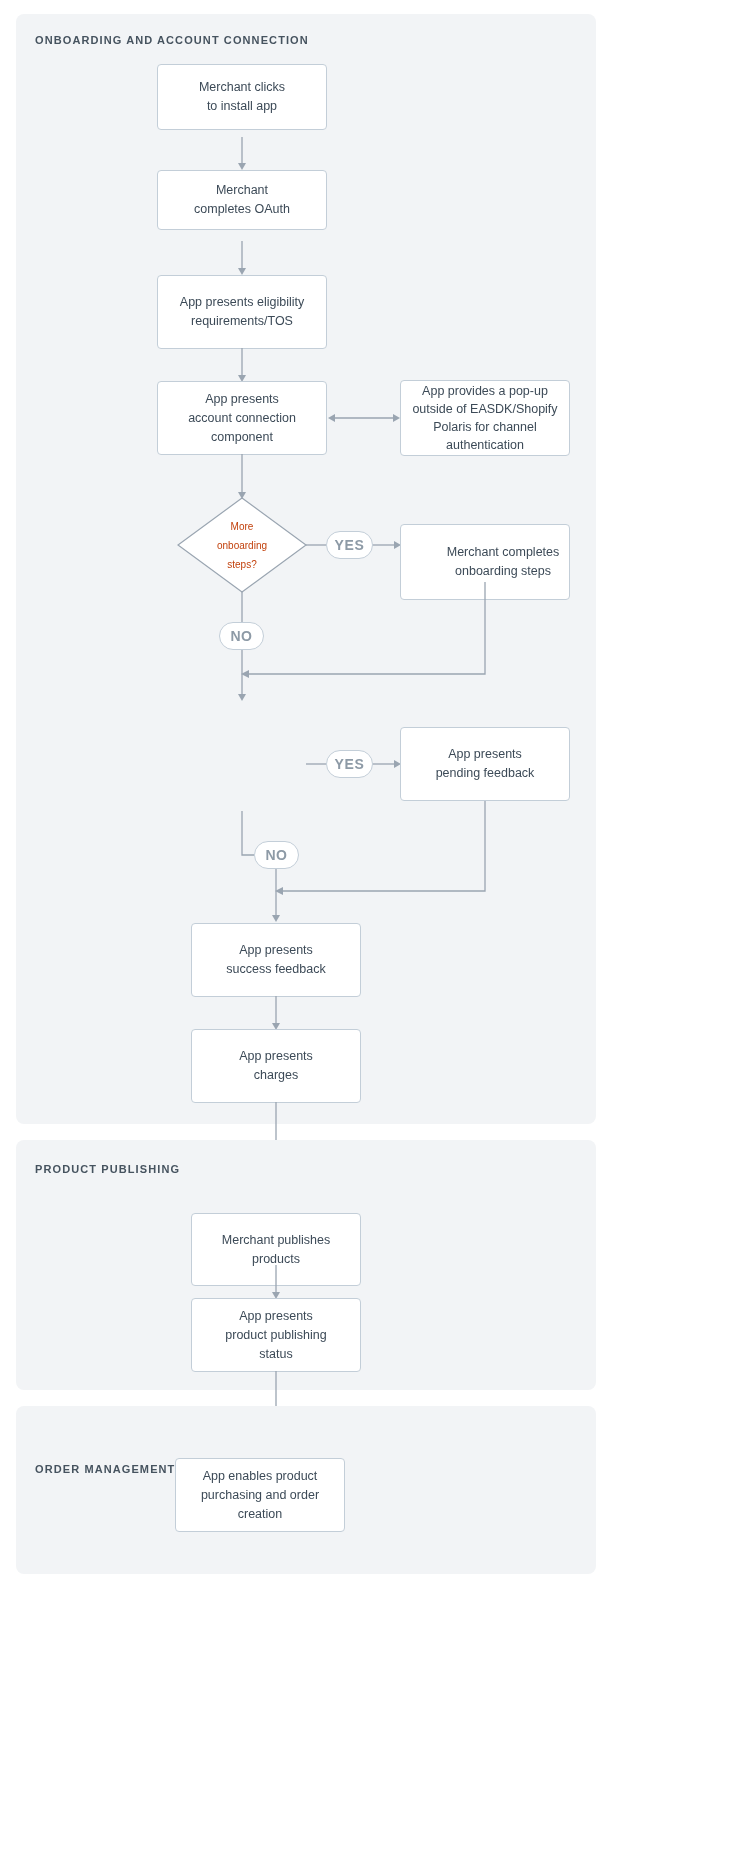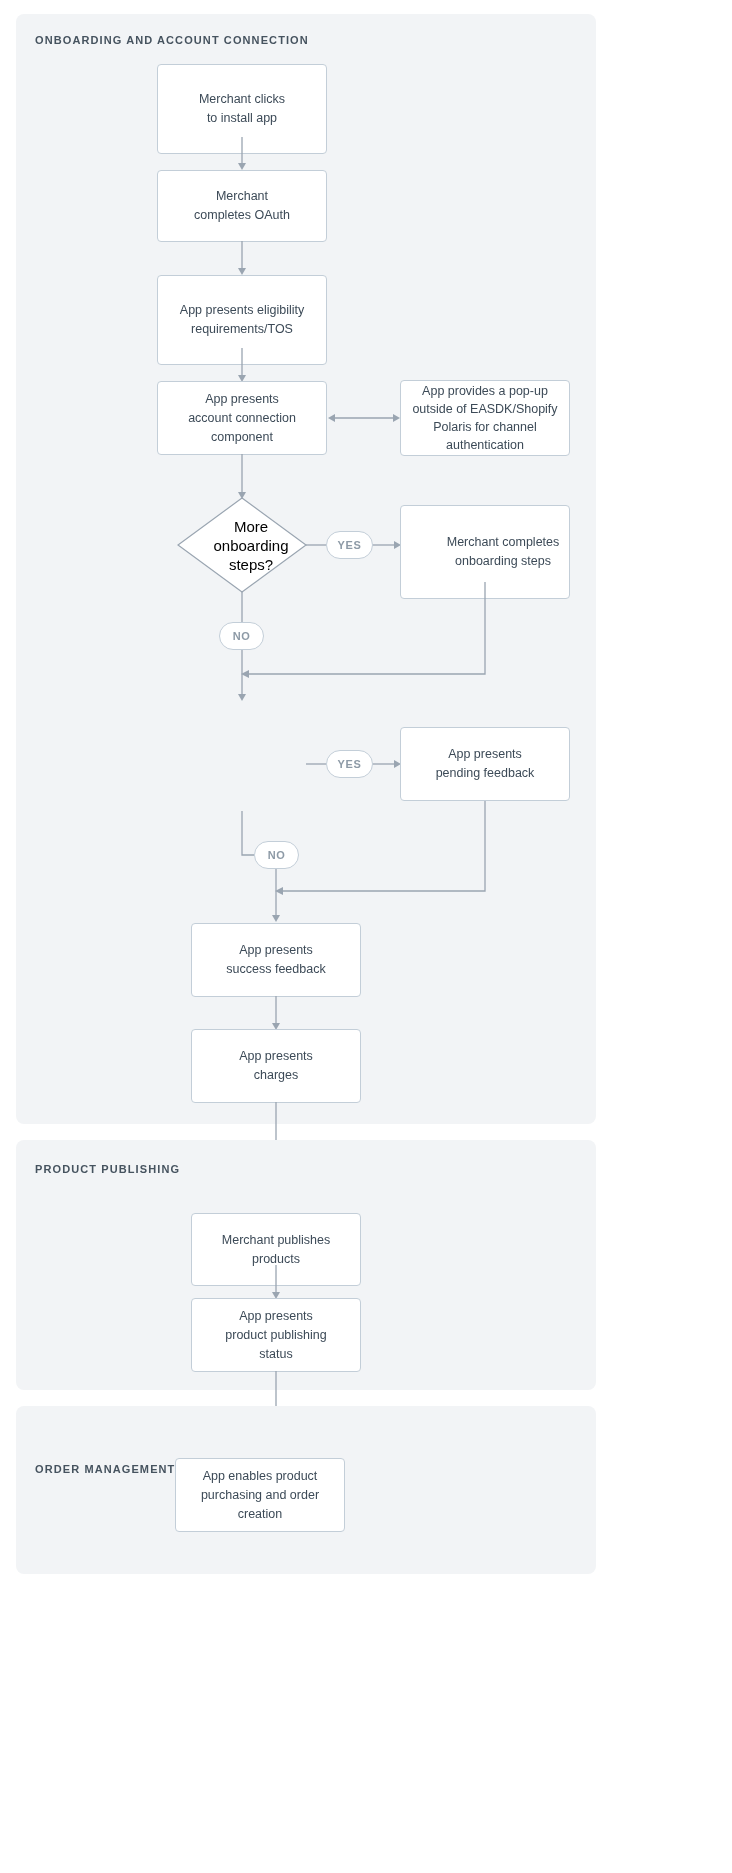--- a/index.html
+++ b/index.html
@@ -55,41 +55,41 @@
 
   
   .diamond-wrap{position:absolute;}
   .diamond{
     position:absolute;
     left:0; top:0;
     width:100%; height:100%;
   }
   .diamond-label{
     position:absolute;
-    left:9px; top:0;
+    left:0; top:0;
     width:100%; height:100%;
     display:flex;
     align-items:center;
     justify-content:center;
     text-align:center;
-    color:#000000;
-    font-size:15px;
+    color:#c2410c;
+    font-size:10px;
     line-height:19px;
     pointer-events:none;
   }
 
   
   .pill{
     position:absolute;
     box-sizing:border-box;
     background:#ffffff;
     border:1.4px solid #c3ced8;
     border-radius:14px;
     color:#8d9aa6;
-    font-size:11px;
+    font-size:14px;
     font-weight:bold;
     letter-spacing:.6px;
     display:flex;
     align-items:center;
     justify-content:center;
   }
 
   
   .conn{position:absolute; overflow:visible;}
   .conn line, .conn path, .conn polyline{
@@ -100,39 +100,39 @@
   .arrowhead{fill:#9aa5b1;stroke:none;}
 </style>
 </head>
 <body>
 
 <div id="page">
 
   <div class="panel" style="top:14px;height:1110px;"></div>
   <div class="panel-title" style="left:35px;top:34px;">ONBOARDING AND ACCOUNT CONNECTION</div>
 
-  <div class="node" style="left:157px;top:64px;width:170px;height:90px;">
+  <div class="node" style="left:157px;top:64px;width:170px;height:66px;">
     <span>Merchant clicks<br>to install app</span>
   </div>
 
   <svg class="conn" style="left:236px;top:137px;width:12px;height:34px;">
     <line x1="6" y1="0" x2="6" y2="27"></line>
     <polygon class="arrowhead" points="2,26 10,26 6,33"></polygon>
   </svg>
 
-  <div class="node" style="left:157px;top:170px;width:170px;height:72px;align-items:center;">
+  <div class="node" style="left:157px;top:170px;width:170px;height:60px;align-items:center;">
     <span>Merchant<br>completes OAuth</span>
   </div>
 
   <svg class="conn" style="left:236px;top:241px;width:12px;height:35px;">
     <line x1="6" y1="0" x2="6" y2="28"></line>
     <polygon class="arrowhead" points="2,27 10,27 6,34"></polygon>
   </svg>
 
-  <div class="node" style="left:157px;top:275px;width:170px;height:90px;">
+  <div class="node" style="left:157px;top:275px;width:170px;height:74px;">
     <span>App presents eligibility<br>requirements/TOS</span>
   </div>
 
   <svg class="conn" style="left:236px;top:348px;width:12px;height:35px;">
     <line x1="6" y1="0" x2="6" y2="28"></line>
     <polygon class="arrowhead" points="2,27 10,27 6,34"></polygon>
   </svg>
 
   <div class="node" style="left:157px;top:381px;width:170px;height:74px;">
     <span>App presents<br>account connection<br>component</span>
@@ -161,21 +161,21 @@
   </div>
 
   <svg class="conn" style="left:306px;top:539px;width:96px;height:12px;">
     <line x1="0" y1="6" x2="20" y2="6"></line>
     <line x1="66" y1="6" x2="89" y2="6"></line>
     <polygon class="arrowhead" points="88,2 88,10 95,6"></polygon>
   </svg>
 
   <div class="pill" style="left:326px;top:531px;width:47px;height:28px;">YES</div>
 
-  <div class="node" style="left:400px;top:505px;width:170px;height:94px;padding-left:44px;">
+  <div class="node" style="left:400px;top:524px;width:170px;height:76px;padding-left:44px;">
     <span>Merchant completes<br>onboarding steps</span>
   </div>
 
   <svg class="conn" style="left:236px;top:592px;width:12px;height:110px;">
     <line x1="6" y1="0" x2="6" y2="30"></line>
     <line x1="6" y1="58" x2="6" y2="103"></line>
     <polygon class="arrowhead" points="2,102 10,102 6,109"></polygon>
   </svg>
 
   <div class="pill" style="left:219px;top:622px;width:45px;height:28px;">NO</div>

